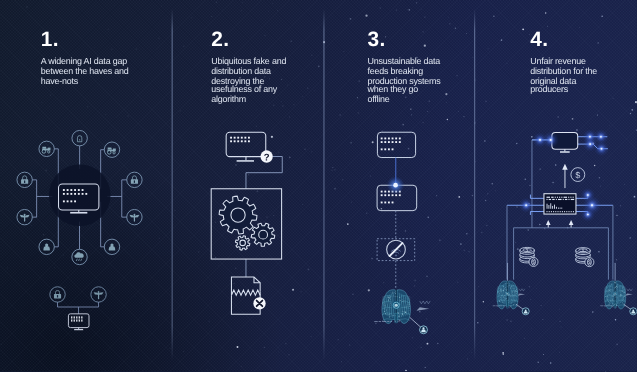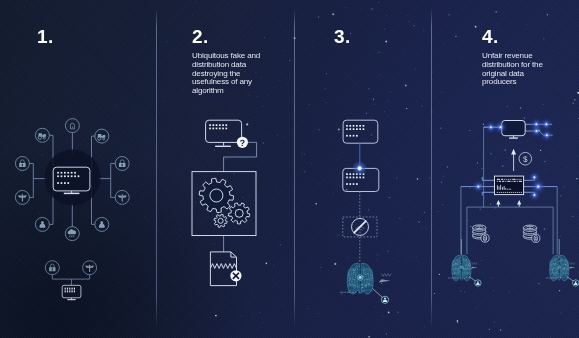--- a/index.html
+++ b/index.html
@@ -546,20 +546,23 @@
           <rect x="64.60" y="290.4" width="1.2" height="2.0" fill="#eef2fa"></rect>
           <rect x="66.90" y="290.4" width="1.2" height="2.0" fill="#eef2fa"></rect>
           <rect x="69.20" y="290.4" width="1.2" height="2.0" fill="#eef2fa"></rect>
           <rect x="71.50" y="290.4" width="1.2" height="2.0" fill="#eef2fa"></rect>
           <rect x="73.80" y="290.4" width="1.2" height="2.0" fill="#eef2fa"></rect>
           <line x1="71.5" y1="297.8" x2="71.5" y2="299.2" stroke="#d6dded" stroke-width="0.85"></line>
           <line x1="67.4" y1="299.6" x2="75.6" y2="299.6" stroke="#d6dded" stroke-width="1.2"></line>
         </g>
       </svg>
     <div class="num" style="left:37px;top:26px">1.</div>
+    <div class="body" style="left:37px;top:52px;width:110px">A widening AI data gap
+between the haves and
+have-nots</div>
   </div>
 
   <div class="panel">
     <svg class="gfx" viewBox="0 0 579 338" width="579" height="338">
         <path d="M248 142.3 H256.6 V157 H223.6 V171.6" stroke="#8a9bc0" stroke-width="0.85" fill="none"></path>
         <path d="M223.6 235.5 V251.9" stroke="#8a9bc0" stroke-width="0.85" fill="none"></path>
         <rect x="205.6" y="120.2" width="36" height="22.2" rx="3.3" stroke="#d8e0ef" stroke-width="0.95" fill="none"></rect>
         <rect x="209.20" y="124.3" width="1.7" height="1.7" fill="#eef2fa"></rect>
         <rect x="212.45" y="124.3" width="1.7" height="1.7" fill="#eef2fa"></rect>
         <rect x="215.70" y="124.3" width="1.7" height="1.7" fill="#eef2fa"></rect>
@@ -814,20 +817,25 @@
           <rect x="347.2" y="291.8" width="4.0" height="0.9"></rect>
           <rect x="352.0" y="291.8" width="2.0" height="0.9"></rect>
           <rect x="354.8" y="291.8" width="1.6" height="0.9"></rect>
         </g>
         <line x1="372.5" y1="288.5" x2="382.6" y2="297.6" stroke="#b9c6de" stroke-width="0.7"></line>
         <circle cx="385.0" cy="299.8" r="3.6" fill="#10294a" stroke="#9fd8ea" stroke-width="0.7"></circle>
         <circle cx="385.0" cy="298.6" r="1.0" fill="#cfe9f6"></circle>
         <path d="M382.9 302.1 v-0.6 a2.1 2.1 0 0 1 4.2 0 v0.6 z" fill="#cfe9f6"></path>
       </svg>
     <div class="num" style="left:334px;top:26px">3.</div>
+    <div class="body" style="left:334px;top:52px;width:100px">Unsustainable data
+feeds breaking
+production systems
+when they go
+offline</div>
   </div>
 
   <div class="panel">
     <svg class="gfx" viewBox="0 0 579 338" width="579" height="338">
         <path d="M525.2 124.3 H552.1" stroke="#7fa8ff" stroke-width="0.85" fill="none"></path>
         <path d="M525.2 131.0 H539.2 L543.4 135.2 H552.6" stroke="#7fa8ff" stroke-width="0.85" fill="none"></path>
         <path d="M501.7 127.2 H483.6 V207.1" stroke="#6e86b4" stroke-width="0.8" fill="none"></path>
         <path d="M501.7 127.2 H483.6" stroke="#7fa8ff" stroke-width="0.85" fill="none"></path>
         <rect x="501.7" y="120.5" width="23.5" height="15.2" rx="3.2" fill="#101a3a" stroke="#dde4f2" stroke-width="0.95"></rect>
         <line x1="513.5" y1="135.7" x2="513.5" y2="137.7" stroke="#dde4f2" stroke-width="0.95" fill="none"></line>

